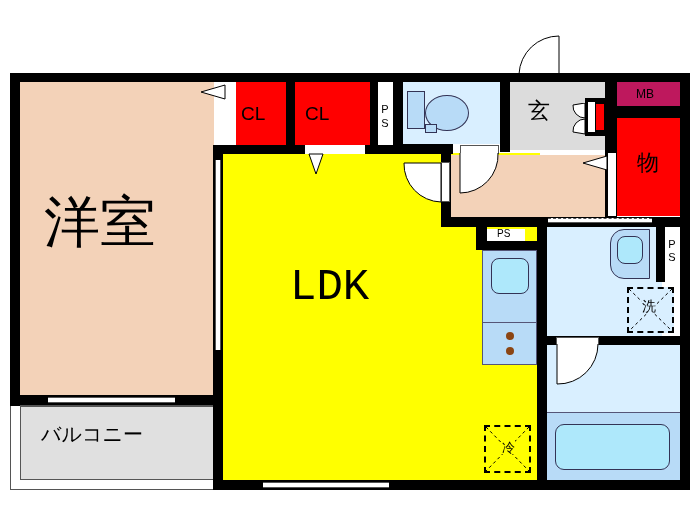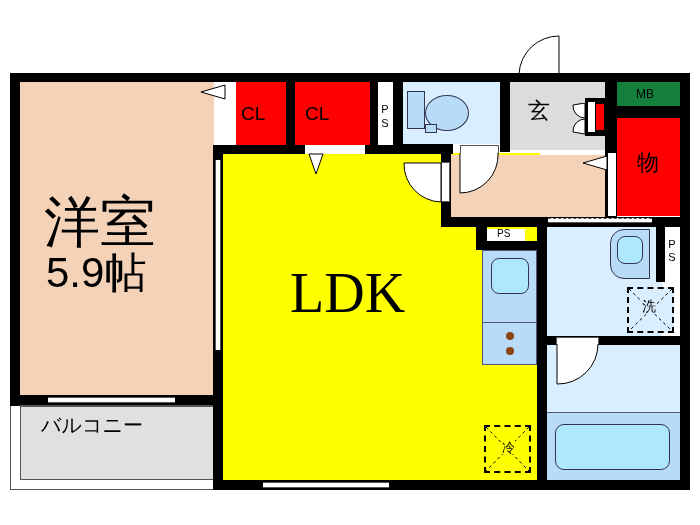--- a/index.html
+++ b/index.html
@@ -10,33 +10,32 @@
   .win{background:#fff;border-top:1px solid #555;border-bottom:1px solid #555;}
   .vwin{background:#fff;border-left:1px solid #555;border-right:1px solid #555;}
   .dash{border:2px dashed #000;}
   .small{font-family:"Liberation Sans",sans-serif;font-size:12px;}
 </style>
 </head>
 <body>
 
 <div class="abs" style="left:10px;top:405px;width:206px;height:85px;border:1px solid #555;background:#fff;"></div>
 <div class="abs" style="left:20px;top:406px;width:195px;height:74px;background:#e0e0e0;border:1px solid #555;">
-  <span class="room-label" style="left:20px;top:8px;font-size:20px;">バルコニー</span>
+  <span class="room-label" style="left:20px;top:17px;font-size:20px;">バルコニー</span>
 </div>
 
 <div class="abs" style="left:20px;top:82px;width:194px;height:313px;background:#f3d2b8;">
   <span class="room-label" style="left:24px;top:112px;font-size:56px;">洋室</span>
-  <span class="room-label" style="left:26px;top:170px;font-size:42px;font-family:'Liberation Sans',sans-serif;">5.9帖</span>
 </div>
 
 <div class="abs" style="left:222px;top:153px;width:318px;height:327px;background:#ffff00;"></div>
 
 <div class="abs" style="left:440px;top:153px;width:100px;height:60px;background:#ffff00;"></div>
 <div class="abs" style="left:222px;top:265px;width:230px;height:120px;">
-  <span class="room-label" style="left:68px;top:0;font-size:56px;font-family:Liberation Serif, serif;">LDK</span>
+  <span class="room-label" style="left:68px;top:0;font-size:44px;font-family:Liberation Mono, monospace;">LDK</span>
 </div>
 
 <div class="abs dash" style="left:484px;top:425px;width:47px;height:48px;">
   <svg width="43" height="44" style="position:absolute;left:0;top:0">
     <line x1="0" y1="0" x2="43" y2="44" stroke="#000" stroke-width="1" stroke-dasharray="3,3"></line>
     <line x1="43" y1="0" x2="0" y2="44" stroke="#000" stroke-width="1" stroke-dasharray="3,3"></line>
   </svg>
   <span class="room-label" style="left:16px;top:14px;font-size:13px;background:#ffff00;">冷</span>
 </div>
 
@@ -64,21 +63,21 @@
 <div class="abs" style="left:585px;top:98px;width:22px;height:38px;background:#000;">
   <div class="abs" style="left:3px;top:4px;width:7px;height:30px;background:#fff;"></div>
   <div class="abs" style="left:11px;top:6px;width:8px;height:26px;background:#ff0000;"></div>
 </div>
 
 <svg class="abs" style="left:515px;top:34px" width="50" height="50">
   <path d="M44 2 L44 45 M44 2 A40 40 0 0 0 4 40" fill="none" stroke="#000" stroke-width="1"></path>
   <rect x="4" y="40" width="41" height="6" fill="#fff" stroke="#555" stroke-width="1"></rect>
 </svg>
 
-<div class="abs" style="left:616px;top:82px;width:64px;height:24px;background:#15803d;">
+<div class="abs" style="left:616px;top:82px;width:64px;height:24px;background:#be185d;">
   <span class="room-label small" style="left:20px;top:6px;font-size:12px;">MB</span>
 </div>
 
 <div class="abs" style="left:617px;top:118px;width:63px;height:98px;background:#ff0000;">
   <span class="room-label" style="left:20px;top:34px;font-size:22px;">物</span>
 </div>
 
 <div class="abs" style="left:450px;top:155px;width:158px;height:62px;background:#f3d2b8;"></div>
 
 <div class="abs" style="left:487px;top:229px;width:38px;height:12px;background:#fff;">

